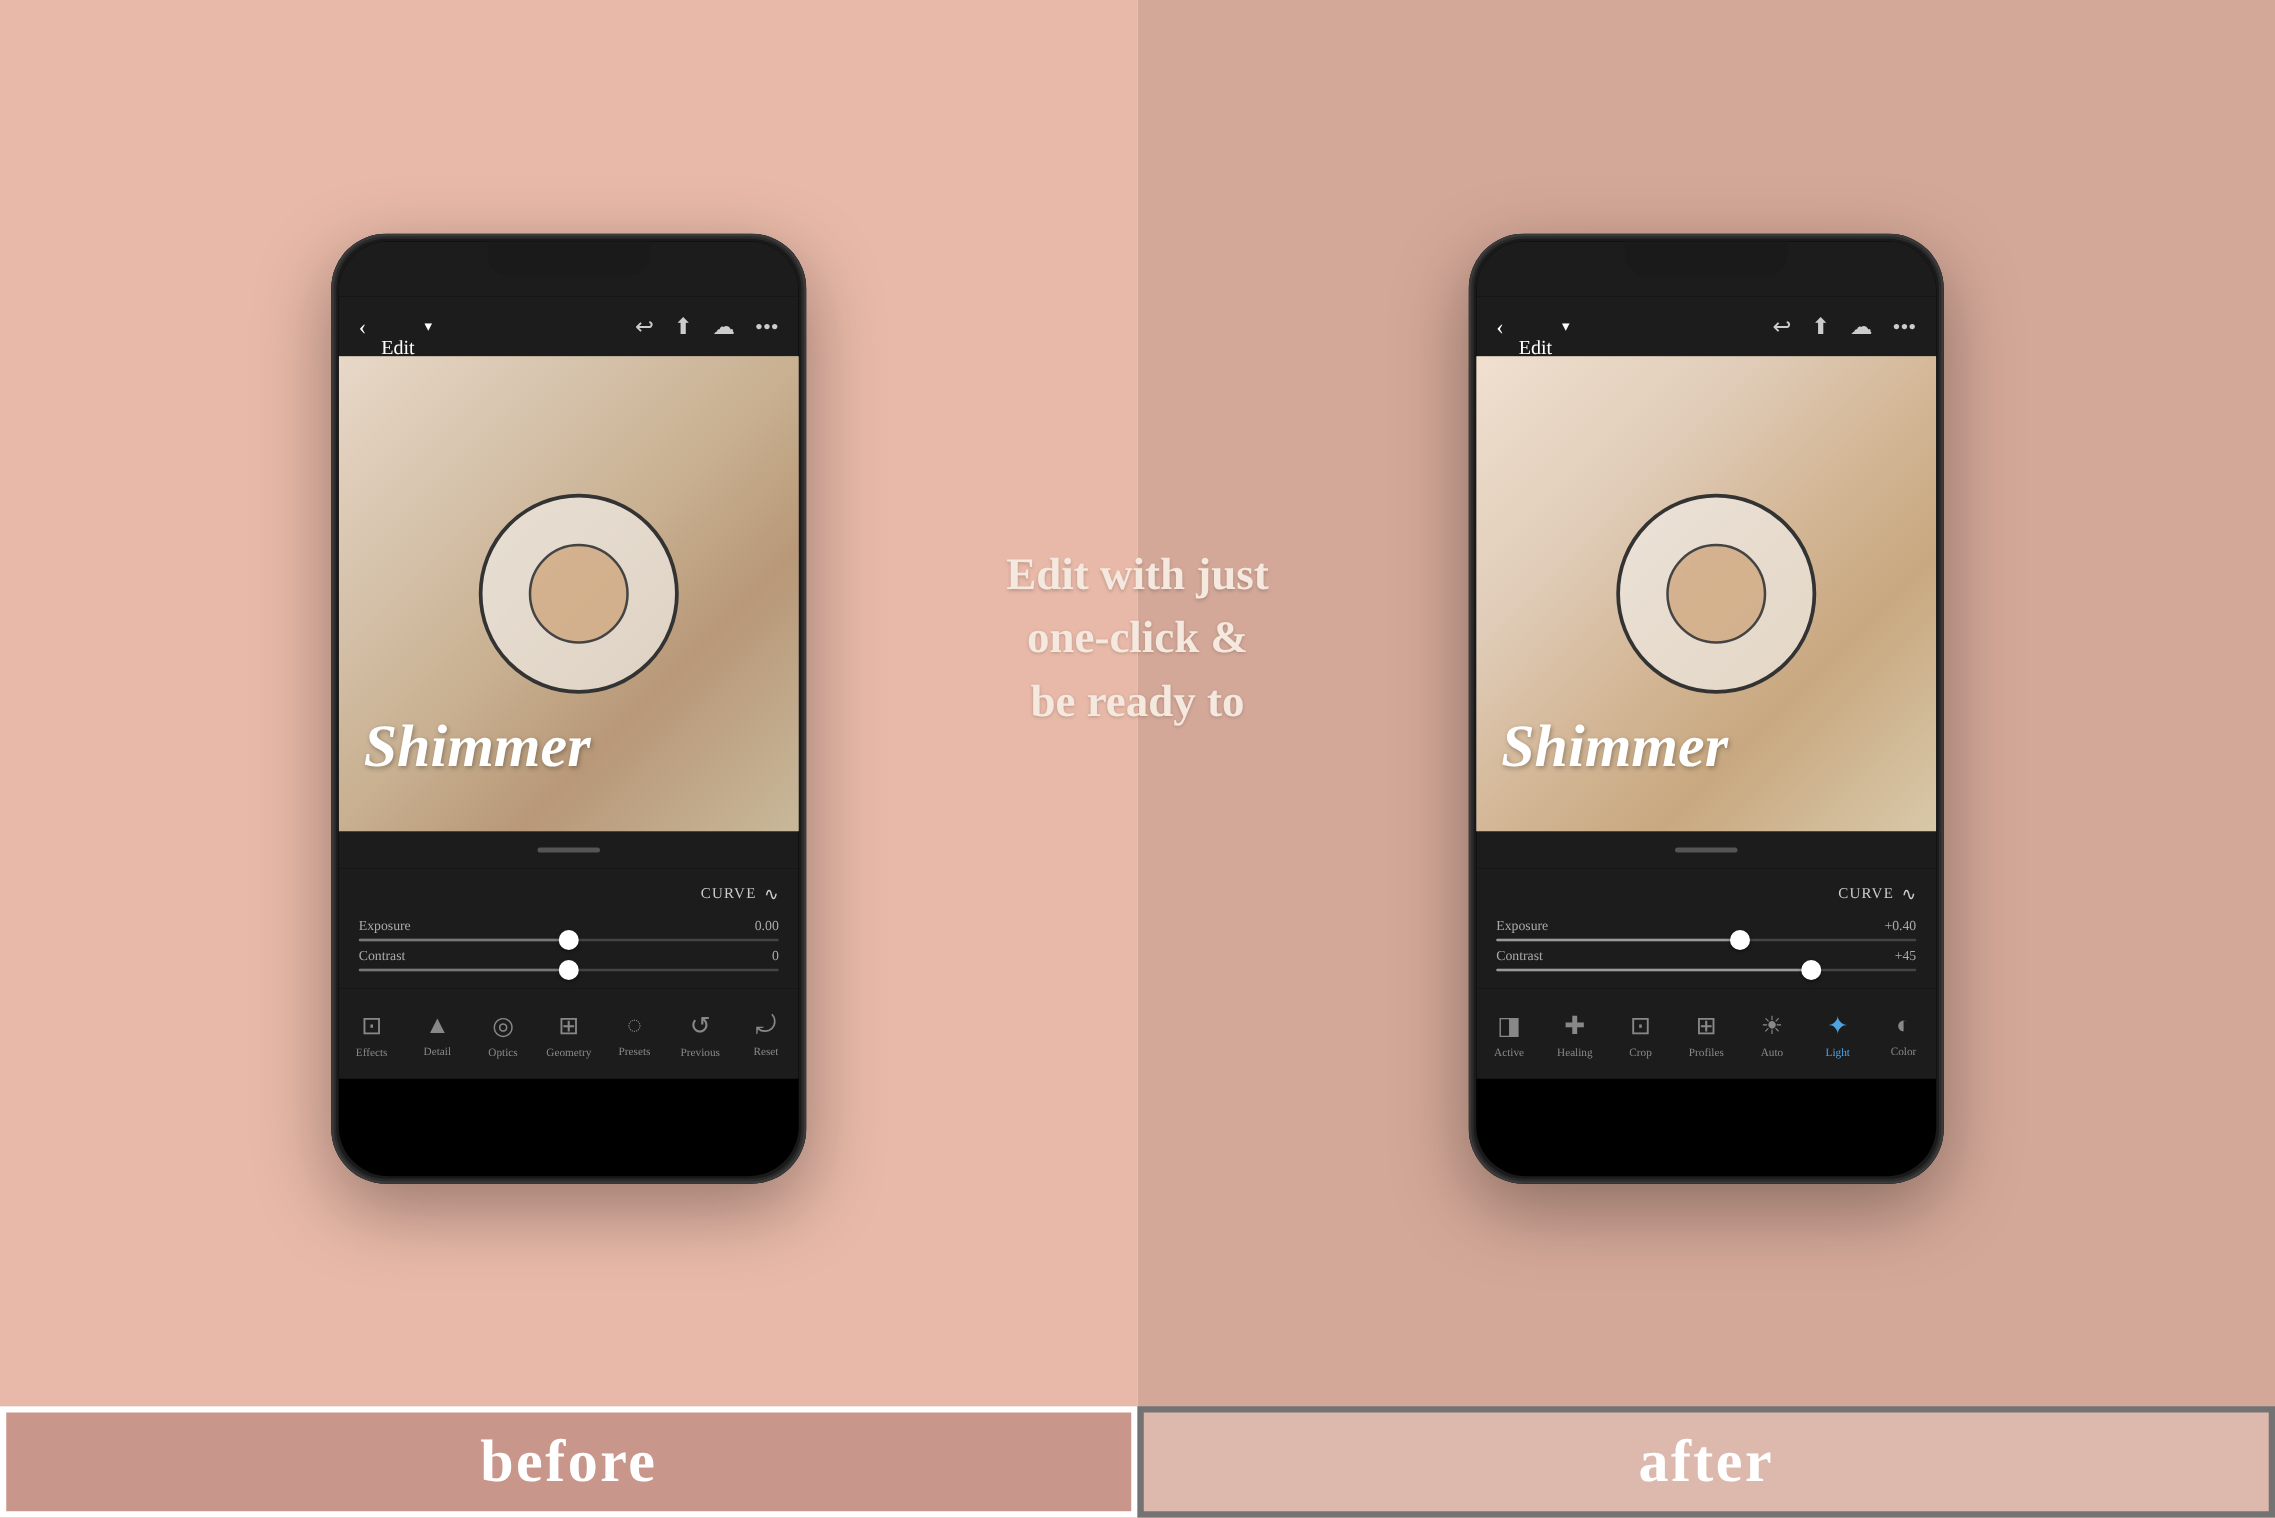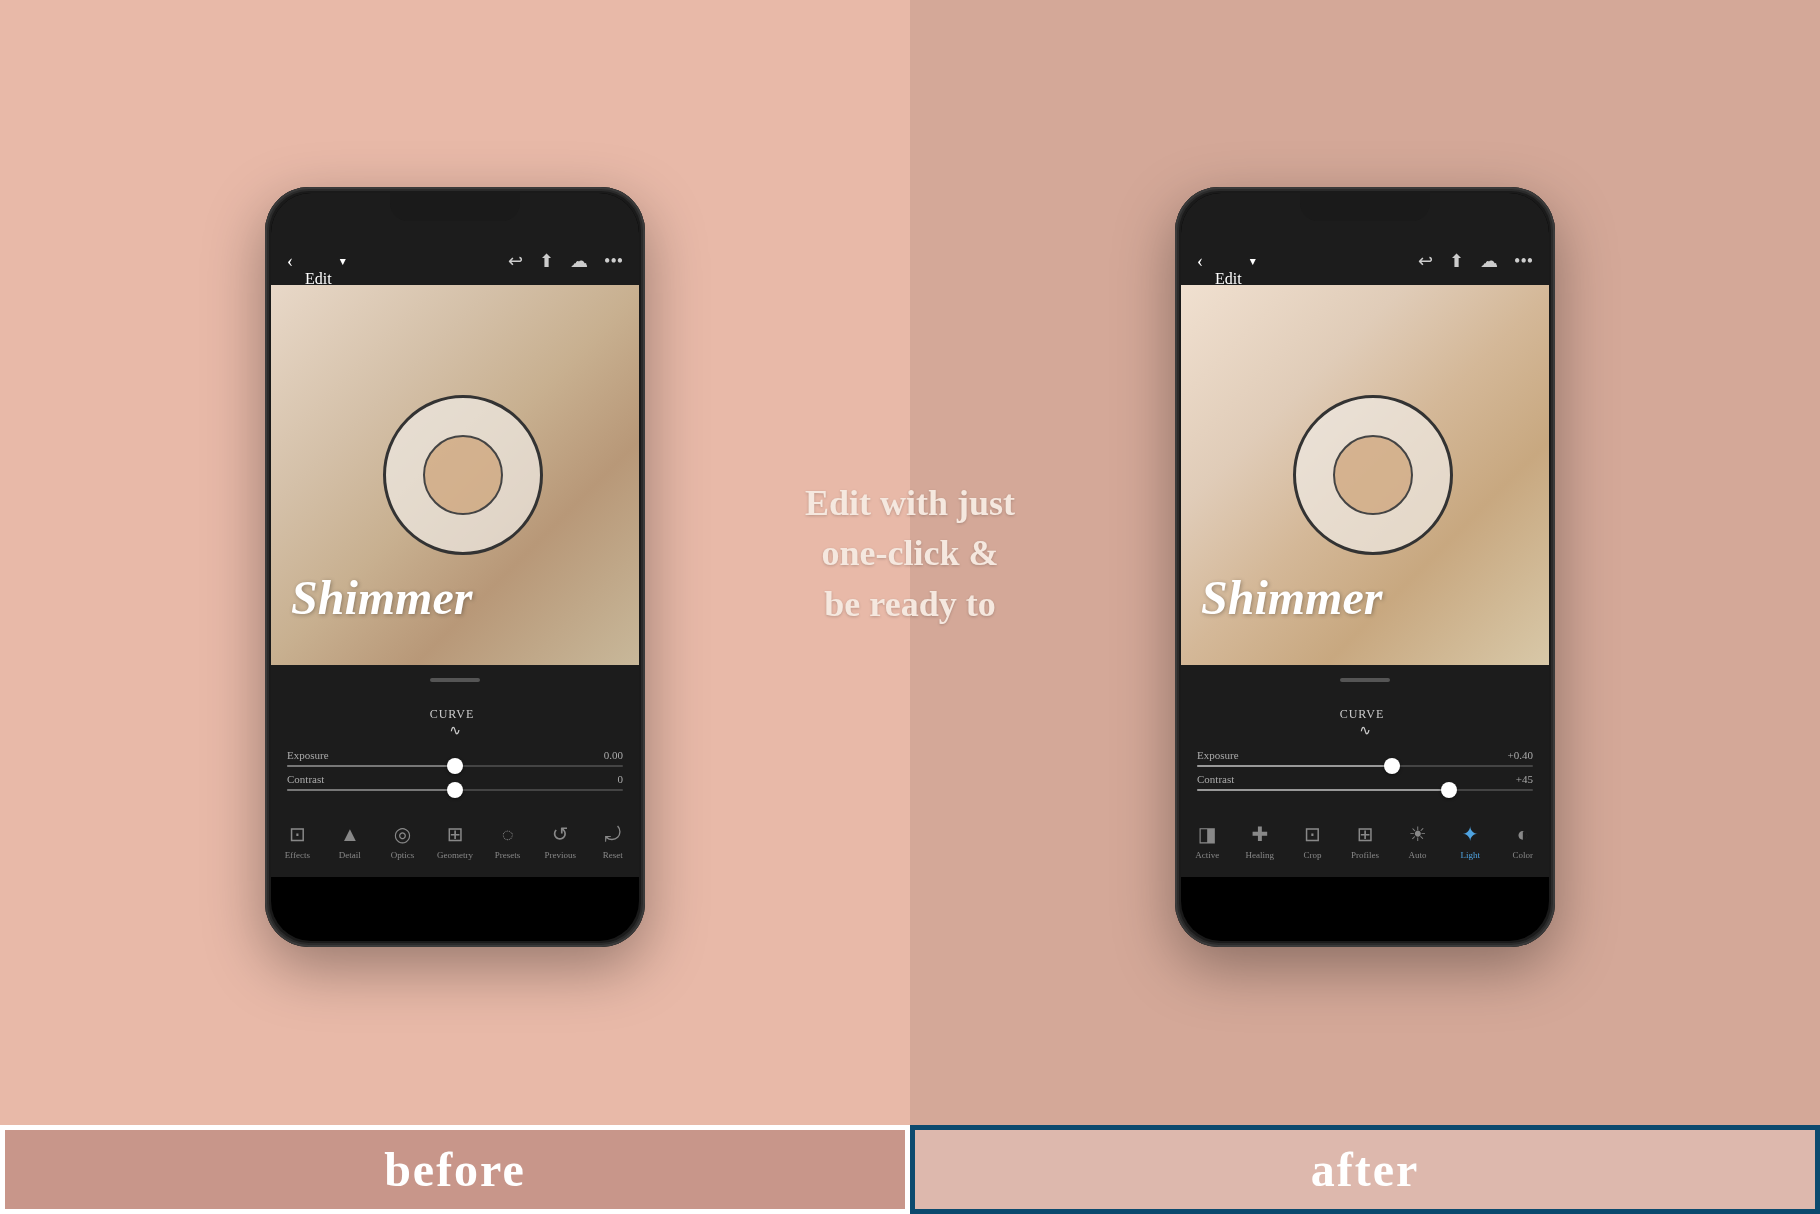--- a/index.html
+++ b/index.html
@@ -40,21 +40,20 @@
 
     
     .center-text {
       position: absolute;
       left: 50%;
       top: 50%;
       transform: translate(-50%, -50%);
       z-index: 10;
       text-align: center;
       width: 340px;
-      margin-top: 44px;
     }
 
     .center-text-content {
       color: #f5e8df;
       font-size: 36px;
       font-weight: bold;
       font-family: 'Georgia', serif;
       line-height: 1.4;
       text-shadow: 0 1px 3px rgba(0,0,0,0.2);
     }
@@ -248,24 +247,23 @@
     }
 
     
     .lr-panel {
       background: #1c1c1c;
       padding: 8px 16px;
     }
 
     .curve-row {
       display: flex;
-      align-items: center;
+      align-items: flex-start;
       justify-content: flex-end;
       padding: 4px 0;
-      flex-direction: column;
     }
 
     .curve-label {
       color: #ccc;
       font-size: 12px;
       letter-spacing: 1px;
       margin-right: 6px;
     }
 
     .curve-icon {
@@ -586,18 +584,18 @@
       <span>Edit with just</span><br>
       <span>one-click &amp;</span><br>
       <span>be ready to</span><br>
     </div>
   </div>
 
   <div style="position:absolute; bottom:0; left:0; right:0; display:flex; height:89px; z-index:20;">
     <div class="before-label" style="flex:1; background:#c8968a; border:5px solid white; display:flex; align-items:center; justify-content:center;">
       <span class="label-text">before</span>
     </div>
-    <div class="after-label" style="flex:1; background:#ddb8ad; border:5px solid #0c4a6e; display:flex; align-items:center; justify-content:center;">
+    <div class="after-label" style="flex:1; background:#ddb8ad; border:5px solid #737373; display:flex; align-items:center; justify-content:center;">
       <span class="label-text">after</span>
     </div>
   </div>
 
 </div>
 
 </body></html>

